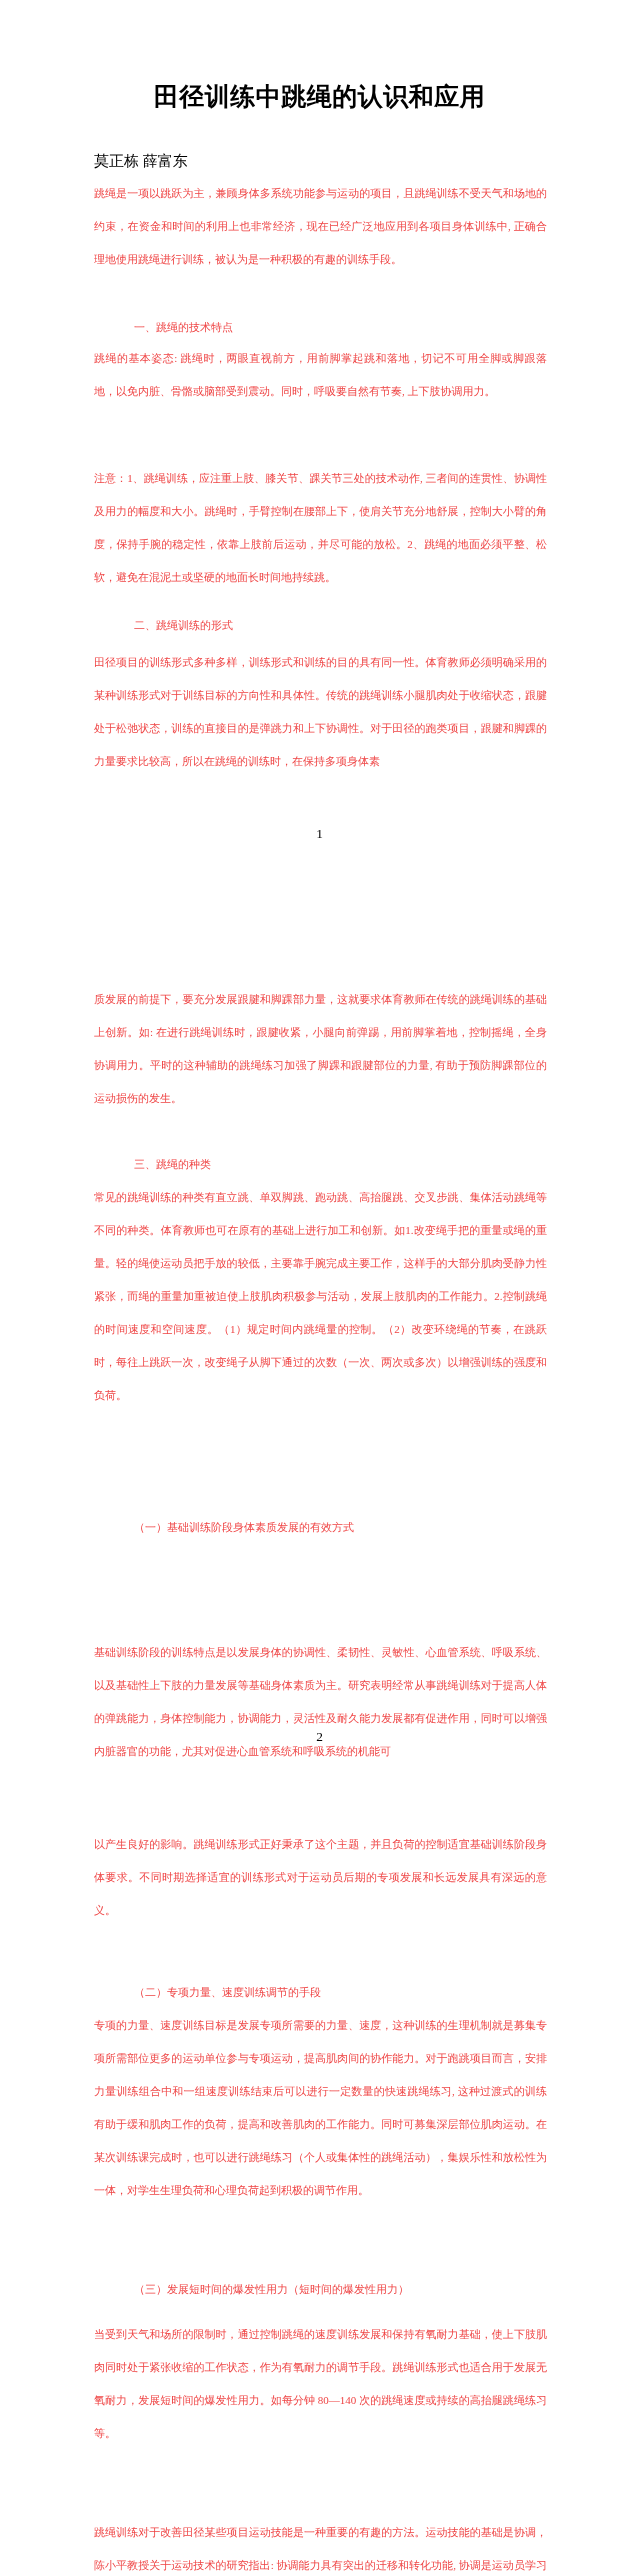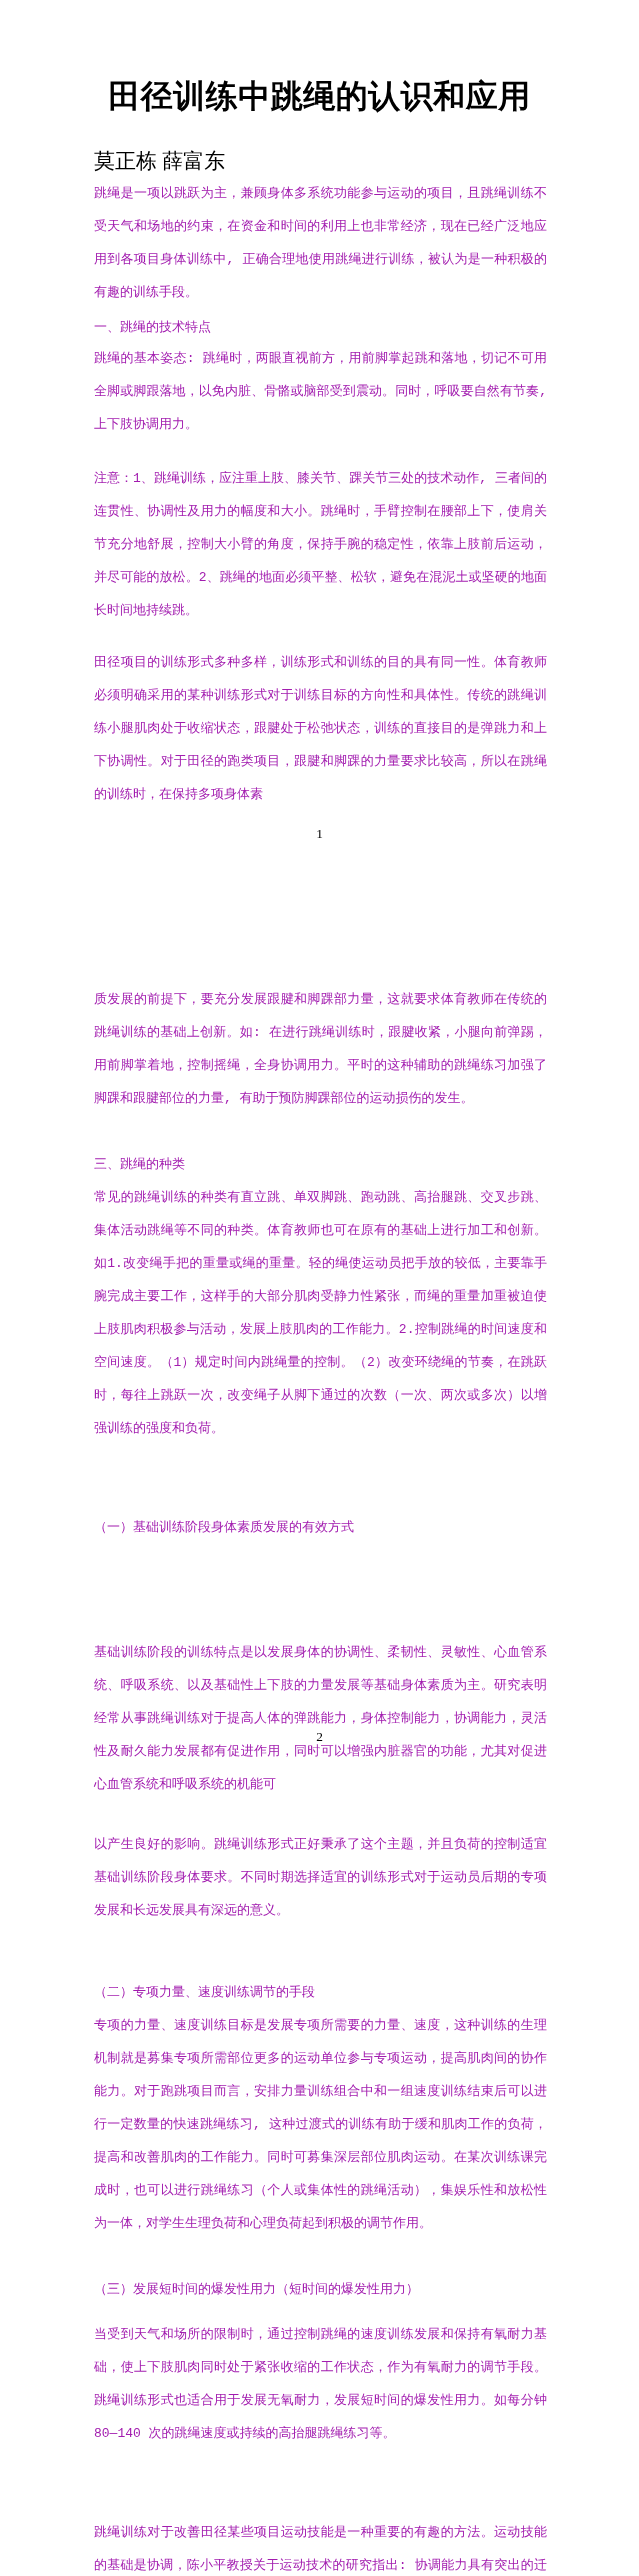--- a/index.html
+++ b/index.html
@@ -13,50 +13,50 @@
     height: 3615px;
     background: #ffffff;
     color: #000000;
     font-family: "Liberation Serif", "DejaVu Serif", serif;
     overflow: hidden;
   }
   .blk {
     position: absolute;
     left: 94px;
     width: 453px;
-    font-size: 13px;
+    font-size: 11px;
     line-height: 33px;
-    color: #a21caf;
-    font-family: Liberation Mono, monospace;
+    color: #ef4444;
   }
   .para {
     text-align: justify;
     text-justify: inter-character;
   }
   .heading {
     text-align: left;
     white-space: nowrap;
+    margin-left: 40px;
   }
   .doc-title {
     position: absolute;
     left: 0;
     top: 81px;
     width: 639px;
     text-align: center;
-    font-size: 32px;
+    font-size: 25px;
     font-weight: bold;
     line-height: 31px;
     letter-spacing: 0.5px;
   }
   .authors {
     position: absolute;
     left: 94px;
     top: 146px;
     width: 453px;
-    font-size: 21px;
+    font-size: 15px;
     line-height: 30px;
   }
   .pagenum {
     position: absolute;
     left: 0;
     width: 639px;
     text-align: center;
     font-size: 13.4px;
     line-height: 33px;
     font-family: "Liberation Serif", "DejaVu Serif", serif;
@@ -67,20 +67,21 @@
 
 <div id="canvas">
 
   <div class="doc-title">田径训练中跳绳的认识和应用</div>
   <div class="authors">莫正栋 薛富东</div>
 
   <div class="blk para" style="top:177px">跳绳是一项以跳跃为主，兼顾身体多系统功能参与运动的项目，且跳绳训练不受天气和场地的约束，在资金和时间的利用上也非常经济，现在已经广泛地应用到各项目身体训练中, 正确合理地使用跳绳进行训练，被认为是一种积极的有趣的训练手段。</div>
   <div class="blk heading" style="top:311px">一、跳绳的技术特点</div>
   <div class="blk para" style="top:342px">跳绳的基本姿态: 跳绳时，两眼直视前方，用前脚掌起跳和落地，切记不可用全脚或脚跟落地，以免内脏、骨骼或脑部受到震动。同时，呼吸要自然有节奏, 上下肢协调用力。</div>
   <div class="blk para" style="top:462px">注意：1、跳绳训练，应注重上肢、膝关节、踝关节三处的技术动作, 三者间的连贯性、协调性及用力的幅度和大小。跳绳时，手臂控制在腰部上下，使肩关节充分地舒展，控制大小臂的角度，保持手腕的稳定性，依靠上肢前后运动，并尽可能的放松。2、跳绳的地面必须平整、松软，避免在混泥土或坚硬的地面长时间地持续跳。</div>
+  <div class="blk heading" style="top:609px">二、跳绳训练的形式</div>
   <div class="blk para" style="top:646px">田径项目的训练形式多种多样，训练形式和训练的目的具有同一性。体育教师必须明确采用的某种训练形式对于训练目标的方向性和具体性。传统的跳绳训练小腿肌肉处于收缩状态，跟腱处于松弛状态，训练的直接目的是弹跳力和上下协调性。对于田径的跑类项目，跟腱和脚踝的力量要求比较高，所以在跳绳的训练时，在保持多项身体素</div>
   <div class="pagenum" style="top:817px">1</div>
 
   <div class="blk para" style="top:983px">质发展的前提下，要充分发展跟腱和脚踝部力量，这就要求体育教师在传统的跳绳训练的基础上创新。如: 在进行跳绳训练时，跟腱收紧，小腿向前弹踢，用前脚掌着地，控制摇绳，全身协调用力。平时的这种辅助的跳绳练习加强了脚踝和跟腱部位的力量, 有助于预防脚踝部位的运动损伤的发生。</div>
   <div class="blk heading" style="top:1148px">三、跳绳的种类</div>
   <div class="blk para" style="top:1181px">常见的跳绳训练的种类有直立跳、单双脚跳、跑动跳、高抬腿跳、交叉步跳、集体活动跳绳等不同的种类。体育教师也可在原有的基础上进行加工和创新。如1.改变绳手把的重量或绳的重量。轻的绳使运动员把手放的较低，主要靠手腕完成主要工作，这样手的大部分肌肉受静力性紧张，而绳的重量加重被迫使上肢肌肉积极参与活动，发展上肢肌肉的工作能力。2.控制跳绳的时间速度和空间速度。（1）规定时间内跳绳量的控制。（2）改变环绕绳的节奏，在跳跃时，每往上跳跃一次，改变绳子从脚下通过的次数（一次、两次或多次）以增强训练的强度和负荷。</div>
   <div class="blk heading" style="top:1511px">（一）基础训练阶段身体素质发展的有效方式</div>
   <div class="blk para" style="top:1636px">基础训练阶段的训练特点是以发展身体的协调性、柔韧性、灵敏性、心血管系统、呼吸系统、以及基础性上下肢的力量发展等基础身体素质为主。研究表明经常从事跳绳训练对于提高人体的弹跳能力，身体控制能力，协调能力，灵活性及耐久能力发展都有促进作用，同时可以增强内脏器官的功能，尤其对促进心血管系统和呼吸系统的机能可</div>
   <div class="pagenum" style="top:1720px">2</div>
 

